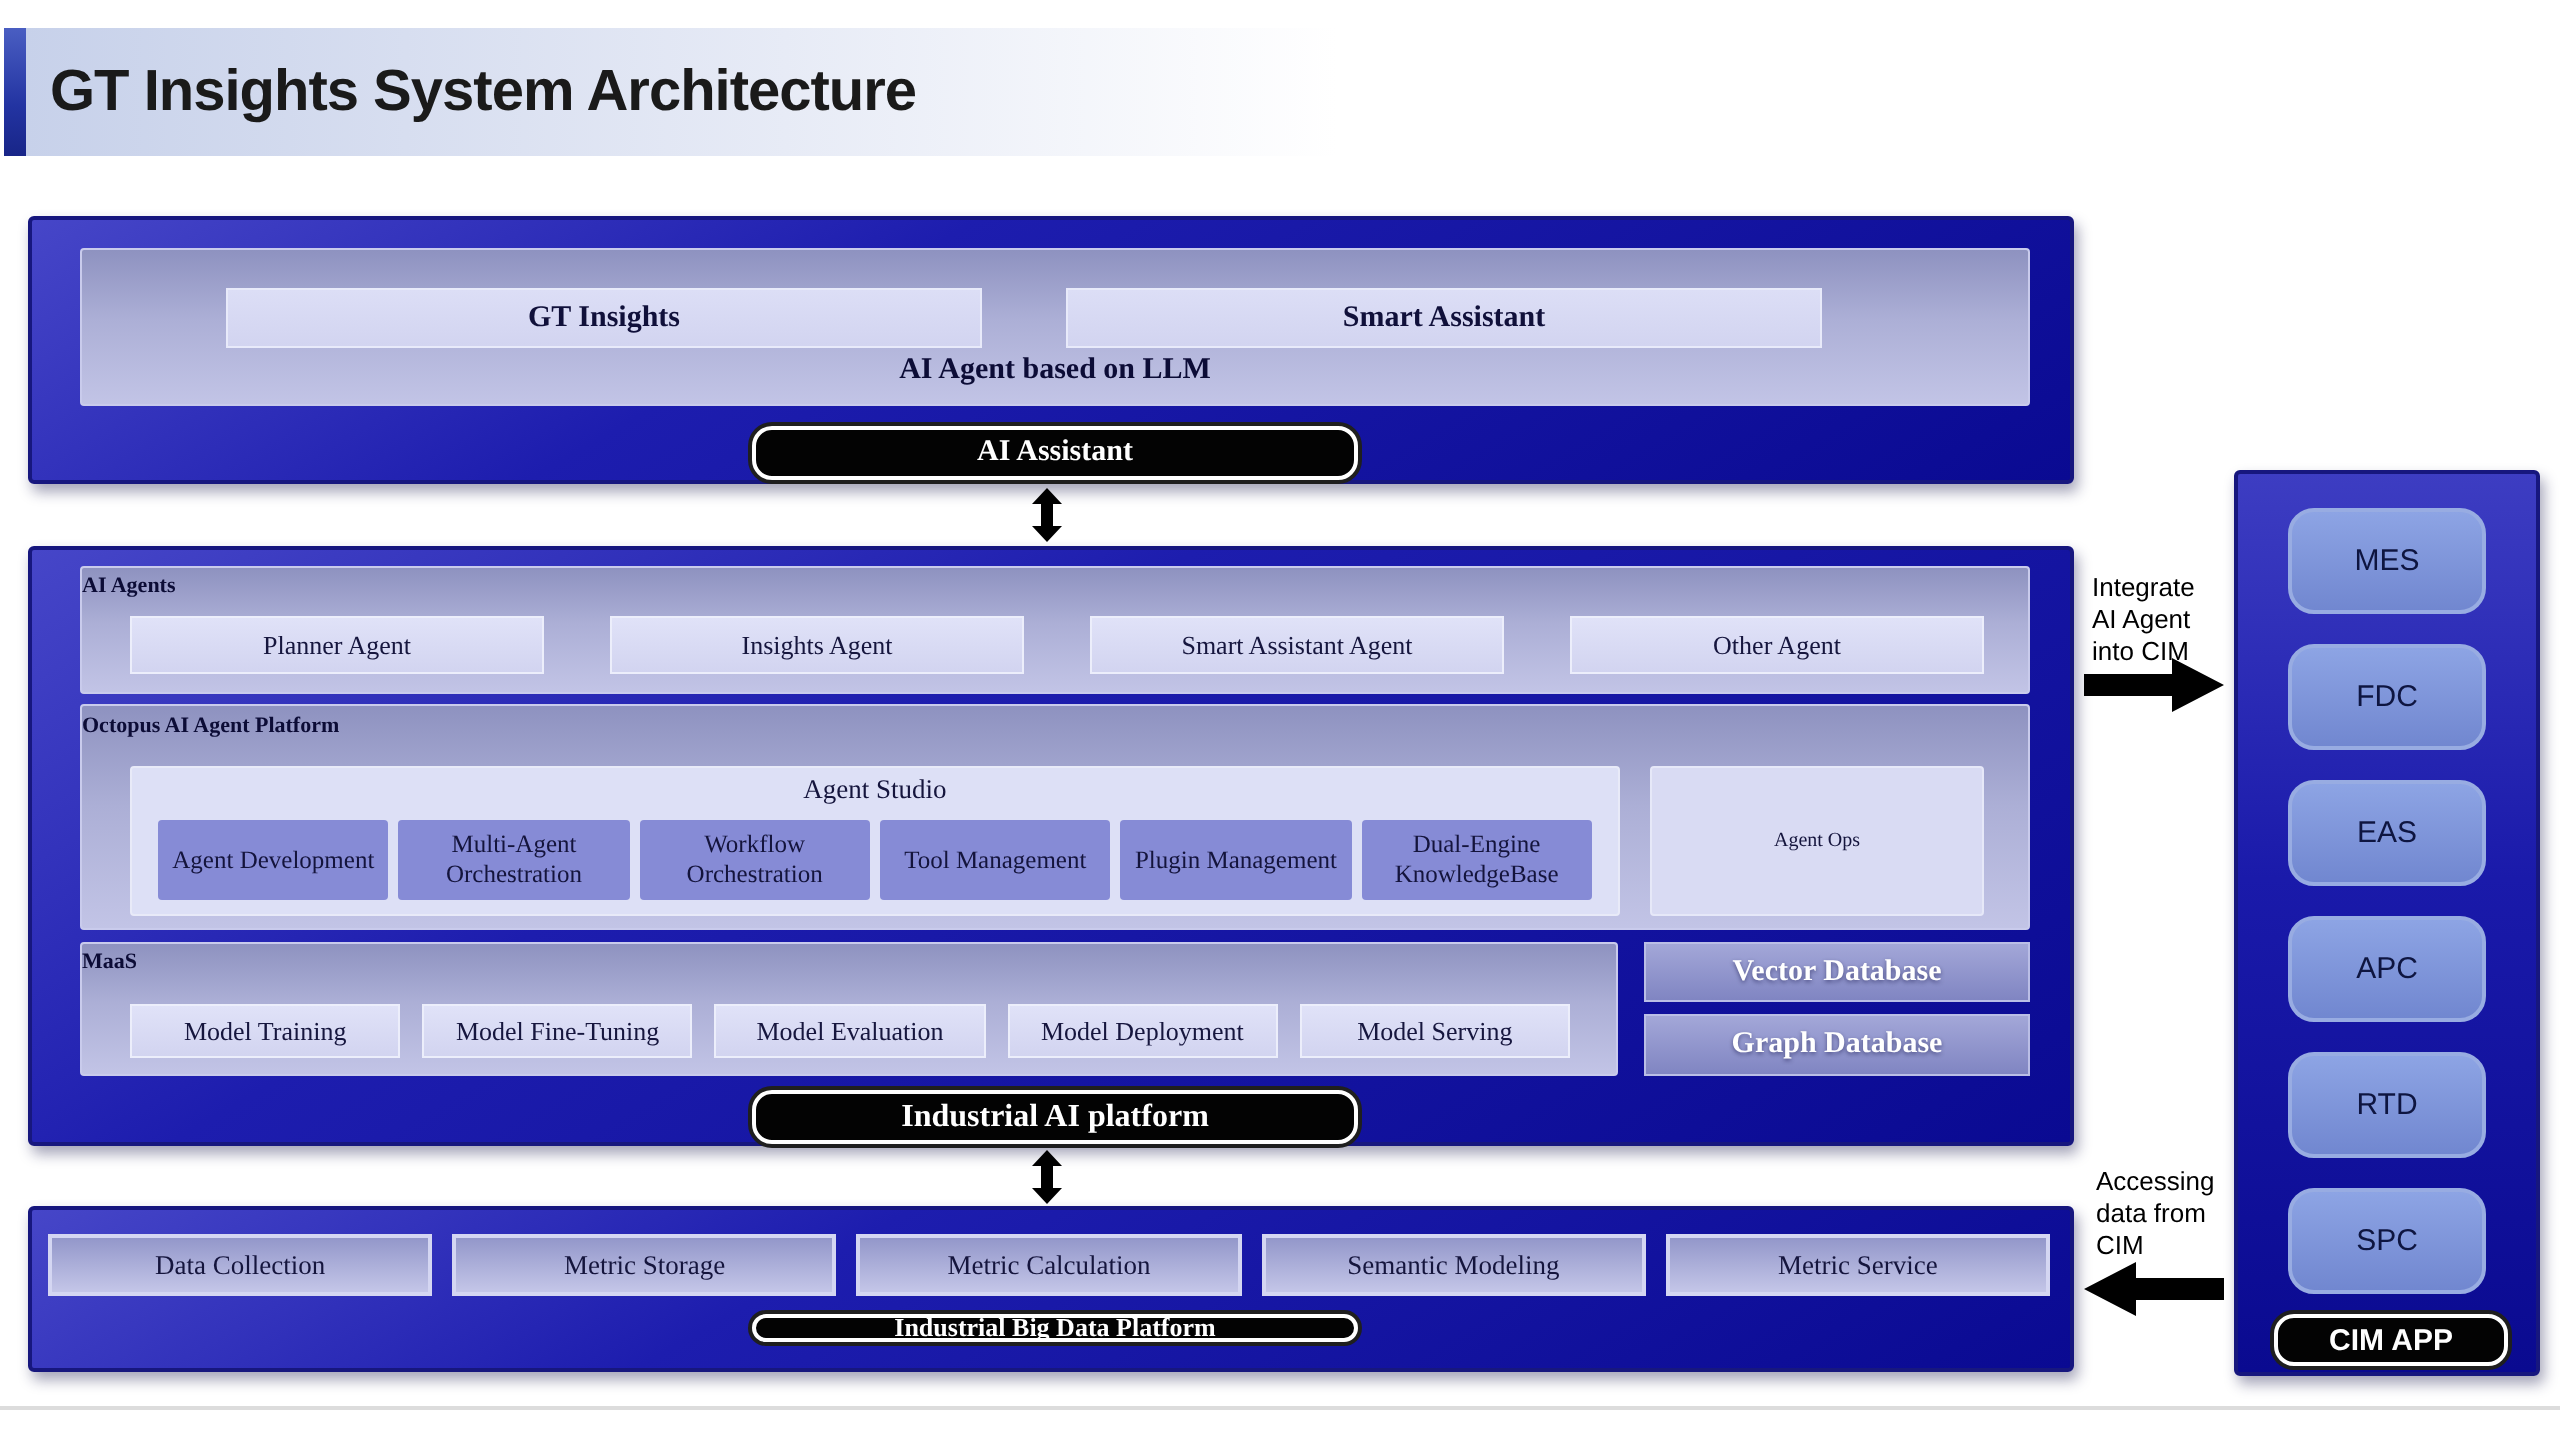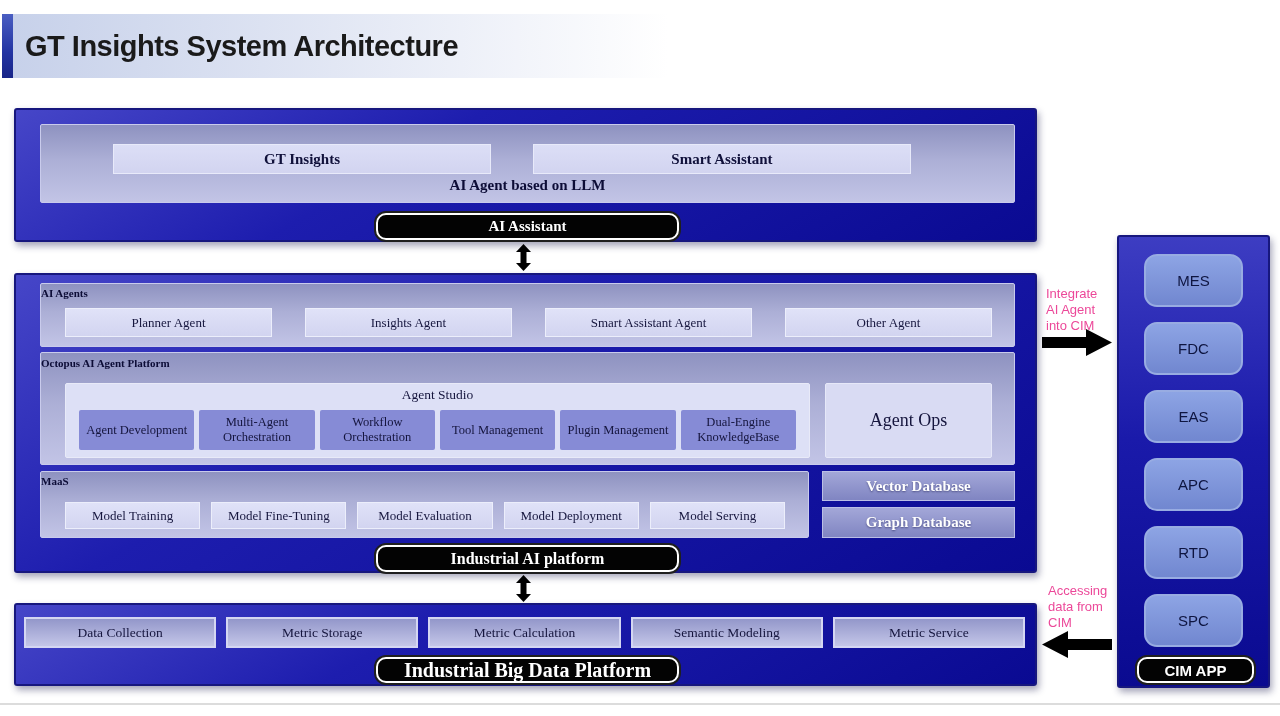--- a/index.html
+++ b/index.html
@@ -86,21 +86,21 @@
   }
   .mpbox {
     flex:1; display:flex; align-items:center; justify-content:center;
     background:#868bd6; border-radius:2px;
     font-size:12.5px; line-height:1.18; color:#14143c; text-align:center;
     padding:0 2px; box-sizing:border-box;
   }
   .opsbox {
     position:absolute; background:#d9dbf3; border:1px solid #e6e8f8;
     box-sizing:border-box; display:flex; align-items:center; justify-content:center;
-    font-size:18px; color:#15153d; border-radius:2px;
+    font-size:10px; color:#15153d; border-radius:2px;
   }
 
   
   .dbbox {
     position:absolute; box-sizing:border-box;
     background:linear-gradient(180deg,#a3a7d8 0%, #8085c2 100%);
     border:1px solid #babee6;
     display:flex; align-items:center; justify-content:center;
     color:#ffffff; font-weight:bold; font-size:15px;
     text-shadow:0 1px 2px rgba(0,0,50,.45);
@@ -129,21 +129,21 @@
     border:2px solid #ffffff; border-radius:10px;
     box-shadow:0 0 0 2px #1f1f1f;
     display:flex; align-items:center; justify-content:center;
     font-weight:bold; font-size:15px; box-sizing:border-box;
   }
 
   
   .arrow { position:absolute; }
   .arrow svg { display:block; }
   .note {
-    position:absolute; font-size:13px; line-height:1.22; color:#ec4899;
+    position:absolute; font-size:13px; line-height:1.22; color:#000000;
   }
   .hairline {
     left:0; top:703px; width:1280px; height:2px; background:#dcdcdc;
   }
 </style>
 </head>
 <body>
 
 <div class="stage">
 
@@ -219,21 +219,21 @@
   </div>
 
   <div class="abs layer layer3">
     <div class="flexrow" style="left:8px; right:10px; top:12px; height:31px; gap:10px;">
       <div class="gradbox">Data Collection</div>
       <div class="gradbox">Metric Storage</div>
       <div class="gradbox">Metric Calculation</div>
       <div class="gradbox">Semantic Modeling</div>
       <div class="gradbox">Metric Service</div>
     </div>
-    <div class="pill" style="left:360px; top:52px; width:303px; height:26px; font-size:20px;">Industrial Big Data Platform</div>
+    <div class="pill" style="left:360px; top:52px; width:303px; height:14px; font-size:13px;">Industrial Big Data Platform</div>
   </div>
 
   <div class="abs cim-col">
     <div class="cimbox">MES</div>
     <div class="cimbox">FDC</div>
     <div class="cimbox">EAS</div>
     <div class="cimbox">APC</div>
     <div class="cimbox">RTD</div>
     <div class="cimbox">SPC</div>
     <div class="pill" style="left:18px; top:420px; width:117px; height:26px; font-size:15px;">CIM APP</div>

